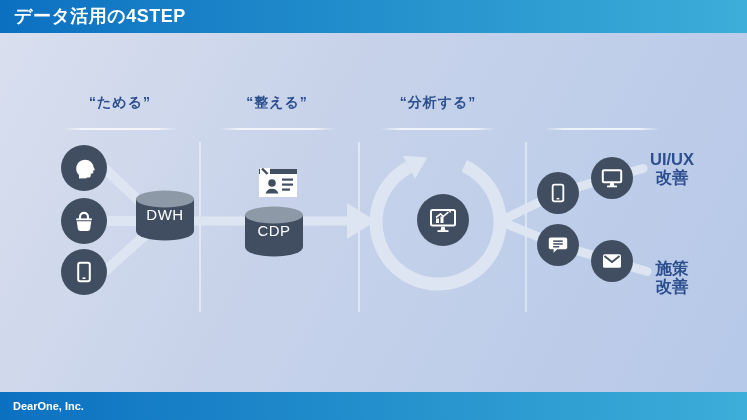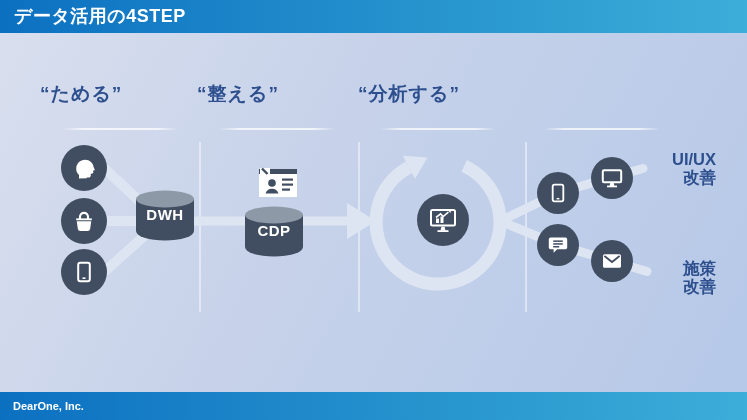--- a/index.html
+++ b/index.html
@@ -12,36 +12,36 @@
   .topbar{position:absolute;top:0;left:0;width:747px;height:33px;z-index:6;
     background:linear-gradient(90deg,#0c70c1 0%,#2f9fd2 75%,#3dadda 100%);}
   .topbar .t{position:absolute;left:14px;top:0;line-height:33px;color:#fff;
     font-weight:bold;font-size:18px;letter-spacing:.5px;}
   .bottombar{position:absolute;bottom:0;left:0;width:747px;height:28px;z-index:6;
     background:linear-gradient(90deg,#0c70c1 0%,#2f9fd2 75%,#3dadda 100%);}
   .bottombar .t{position:absolute;left:13px;top:0;line-height:28px;color:#fff;
     font-weight:bold;font-size:11px;}
   .vline{position:absolute;top:142px;height:170px;width:2px;
     background:rgba(255,255,255,.45);z-index:1;}
-  .step-title{position:absolute;top:81px;width:160px;text-align:left;
-    color:#2d4f8e;font-weight:bold;font-size:19px;letter-spacing:1px;z-index:2;}
+  .step-title{position:absolute;top:94px;width:160px;text-align:center;
+    color:#2d4f8e;font-weight:bold;font-size:14px;letter-spacing:1px;z-index:2;}
   .underline{position:absolute;top:128px;height:2px;z-index:1;
     background:linear-gradient(90deg,rgba(255,255,255,0),rgba(255,255,255,.75) 18%,rgba(255,255,255,.75) 82%,rgba(255,255,255,0));}
   .connect{position:absolute;top:0;left:0;z-index:2;}
   .node{position:absolute;background:#414e62;border-radius:50%;
     display:flex;align-items:center;justify-content:center;z-index:3;}
   .node svg{display:block;}
   .n46{width:46px;height:46px;}
   .n42{width:42px;height:42px;}
   .n52{width:52px;height:52px;}
   .cyl{position:absolute;width:58px;height:52px;z-index:3;}
   .cyl .lbl{position:absolute;left:0;right:0;top:16px;text-align:center;
-    color:#fff;font-weight:bold;font-size:15px;letter-spacing:.5px;}
+    color:#fff;font-weight:normal;font-size:15px;letter-spacing:.5px;}
   .cardicon{position:absolute;left:256px;top:164px;z-index:4;}
-  .outcome{position:absolute;width:88px;text-align:right;color:#2d4f8e;
+  .outcome{position:absolute;width:88px;text-align:center;color:#2d4f8e;
     font-weight:bold;font-size:16.5px;line-height:1.12;z-index:3;}
 </style>
 </head>
 <body>
 
 <div class="slide">
 
   <div class="topbar">
     <span class="t">データ活用の4STEP</span>
   </div>

